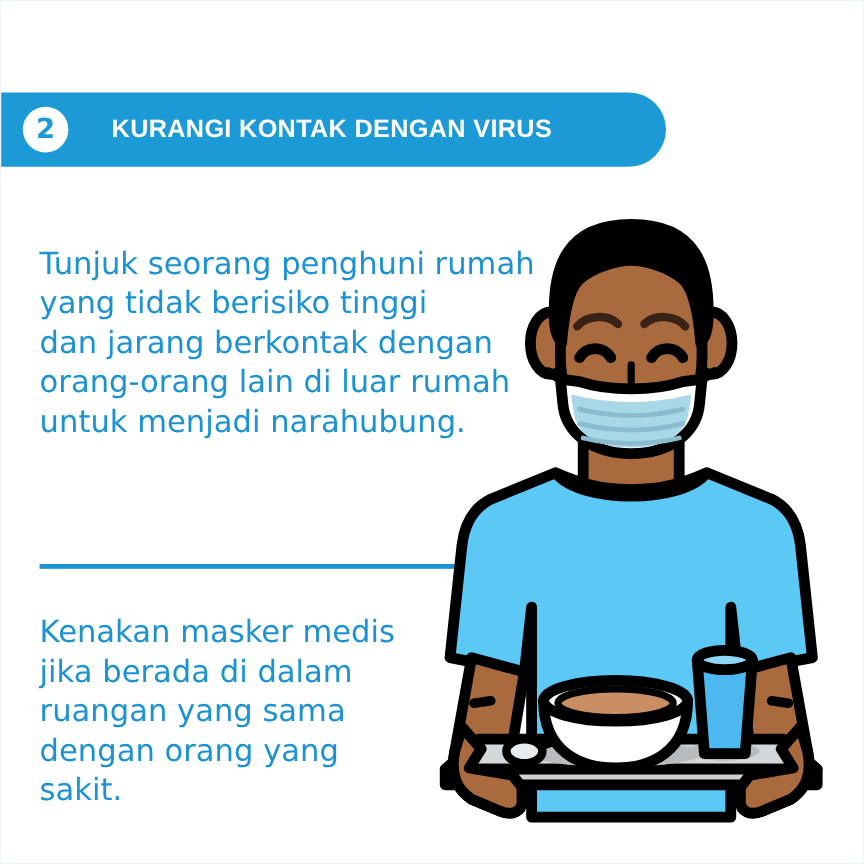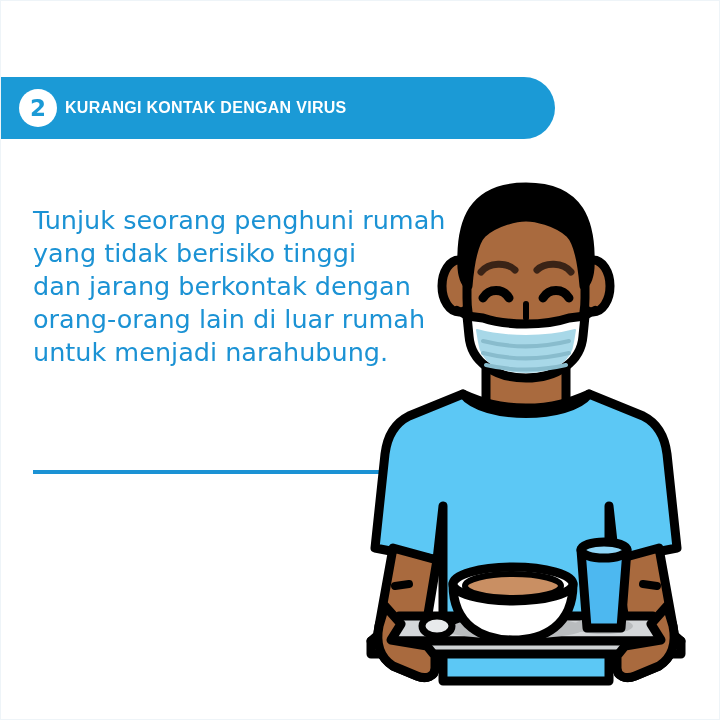--- a/index.html
+++ b/index.html
@@ -43,24 +43,24 @@
     justify-content: center;
     font-size: 23px;
     font-weight: bold;
     margin-left: 18px;
     flex: 0 0 auto;
     line-height: 1;
     font-family: "DejaVu Sans", sans-serif;
   }
   #banner-title {
     color: #ffffff;
-    font-size: 16px;
+    font-size: 21px;
     font-weight: bold;
     letter-spacing: 0.3px;
-    margin-left: 8px;
+    margin-left: 36px;
     white-space: nowrap;
     font-family: "Liberation Sans", sans-serif;
   }
 
   
   .body-text {
     position: absolute;
     color: #1b92d4;
     font-size: 25.5px;
     line-height: 33px;
@@ -101,20 +101,25 @@
   </div>
 
   <div id="paragraph-primary" class="body-text">Tunjuk seorang penghuni rumah
 yang tidak berisiko tinggi
 dan jarang berkontak dengan
 orang-orang lain di luar rumah
 untuk menjadi narahubung.</div>
 
   <div id="divider-line"></div>
 
+  <div id="paragraph-secondary" class="body-text">Kenakan masker medis
+jika berada di dalam
+ruangan yang sama
+dengan orang yang
+sakit.</div>
 
   <div id="illustration">
     <svg viewBox="0 0 390 510" xmlns="http://www.w3.org/2000/svg">
       <g stroke="#000000" stroke-width="9" stroke-linejoin="round" stroke-linecap="round">
 
         <path d="M155 175 L155 232 Q195 252 235 232 L235 175 Z" fill="#a96a3e"></path>
 
         <path d="M195 232
                  C 168 232 150 226 132 218
                  L 78 240

